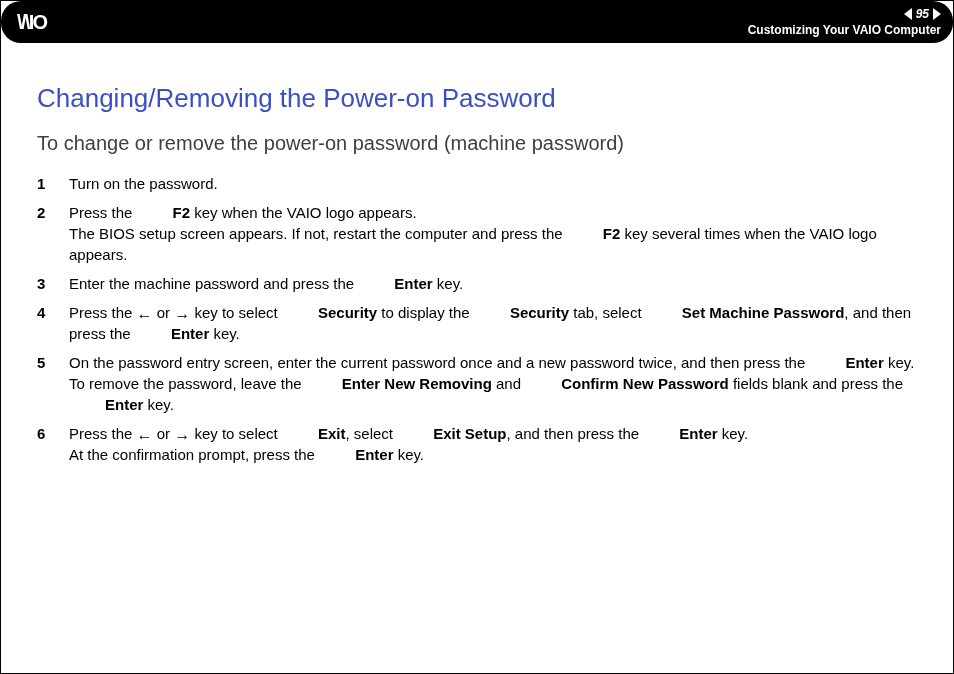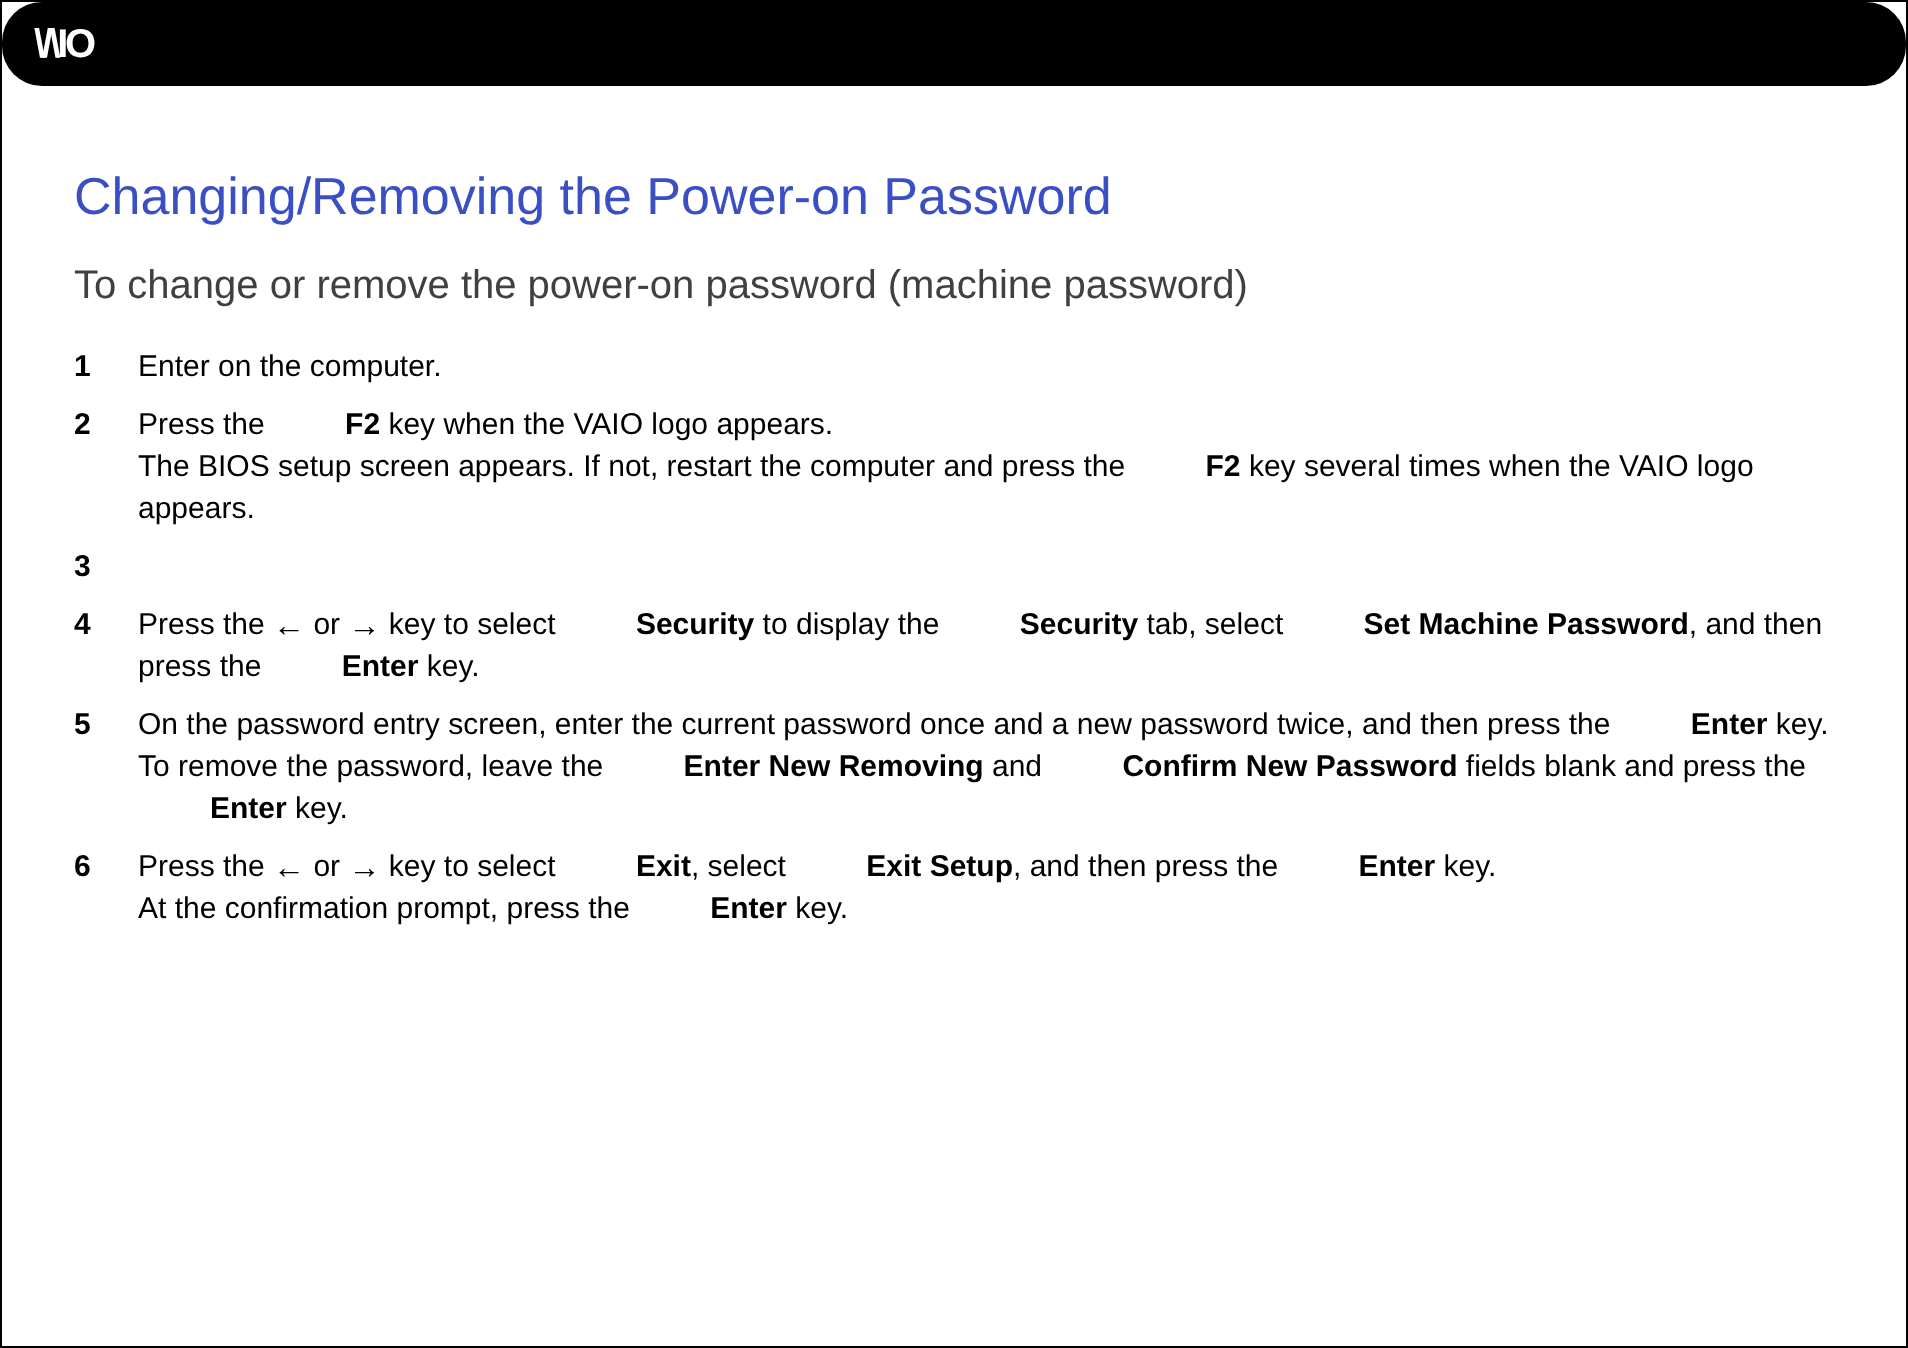--- a/index.html
+++ b/index.html
@@ -113,36 +113,45 @@
   <div class="vaio-logo">
     <svg viewBox="0 0 120 24" width="100">
       <path d="M0 2 L8 22 L14 22 L6 2 Z M8 2 L16 22 L13 22 L5 2 Z" fill="#fff" opacity="0"></path>
       <path d="M2 3 L10 3 L18 21 L12 21 Z" fill="#fff" opacity="0"></path>
       <path d="M1 2 C1 2 6 2 6 2 L16 22 L11 22 Z" fill="#fff" opacity="0"></path>
 
       <path d="M0 12 Q8 -4 16 12 Q24 28 32 12 L36 12 L36 22 L32 22 L32 14 Q24 30 16 14 Q8 -2 0 14 Z" fill="#fff" opacity="0"></path>
       <text x="0" y="20" font-family="Arial" font-size="24" font-weight="bold" fill="#fff" letter-spacing="-2">\/\IO</text>
     </svg>
   </div>
+  <div class="header-right">
+    <div class="page-nav">
+      <span class="tri-left"></span>
+      <span>95</span>
+      <span class="tri-right"></span>
+    </div>
+    <div class="header-title">Customizing Your VAIO Computer</div>
+  </div>
 </div>
 
 <div class="content">
   <h1>Changing/Removing the Power-on Password</h1>
   <div class="subtitle">To change or remove the power-on password (machine password)</div>
   <ol class="steps">
       <li>
         <span class="num">1</span>
-        <span class="body">Enter on the computer.</span>
+        <span class="body">Turn on the password.</span>
       </li>
       <li>
         <span class="num">2</span>
         <span class="body">Press the <span class="b">F2</span> key when the VAIO logo appears.<br>The BIOS setup screen appears. If not, restart the computer and press the <span class="b">F2</span> key several times when the VAIO logo appears.</span>
       </li>
       <li>
         <span class="num">3</span>
+        <span class="body">Enter the machine password and press the <span class="b">Enter</span> key.</span>
       </li>
       <li>
         <span class="num">4</span>
         <span class="body">Press the <span class="arrow">←</span> or <span class="arrow">→</span> key to select <span class="b">Security</span> to display the <span class="b">Security</span> tab, select <span class="b">Set Machine Password</span>, and then press the <span class="b">Enter</span> key.</span>
       </li>
       <li>
         <span class="num">5</span>
         <span class="body">On the password entry screen, enter the current password once and a new password twice, and then press the <span class="b">Enter</span> key.<br>To remove the password, leave the <span class="b">Enter New Removing</span> and <span class="b">Confirm New Password</span> fields blank and press the <span class="b">Enter</span> key.</span>
       </li>
       <li>

